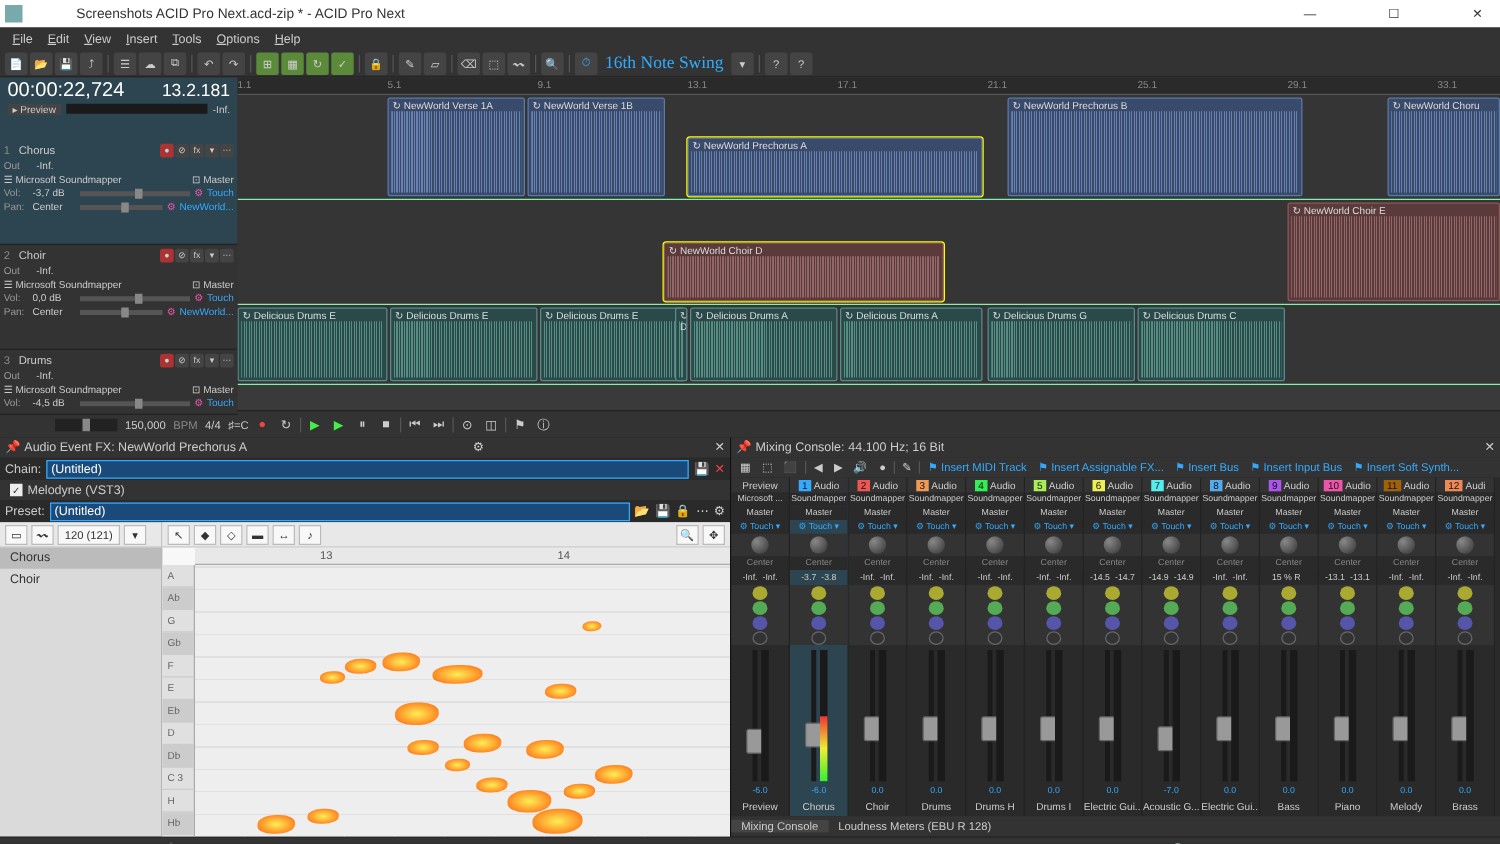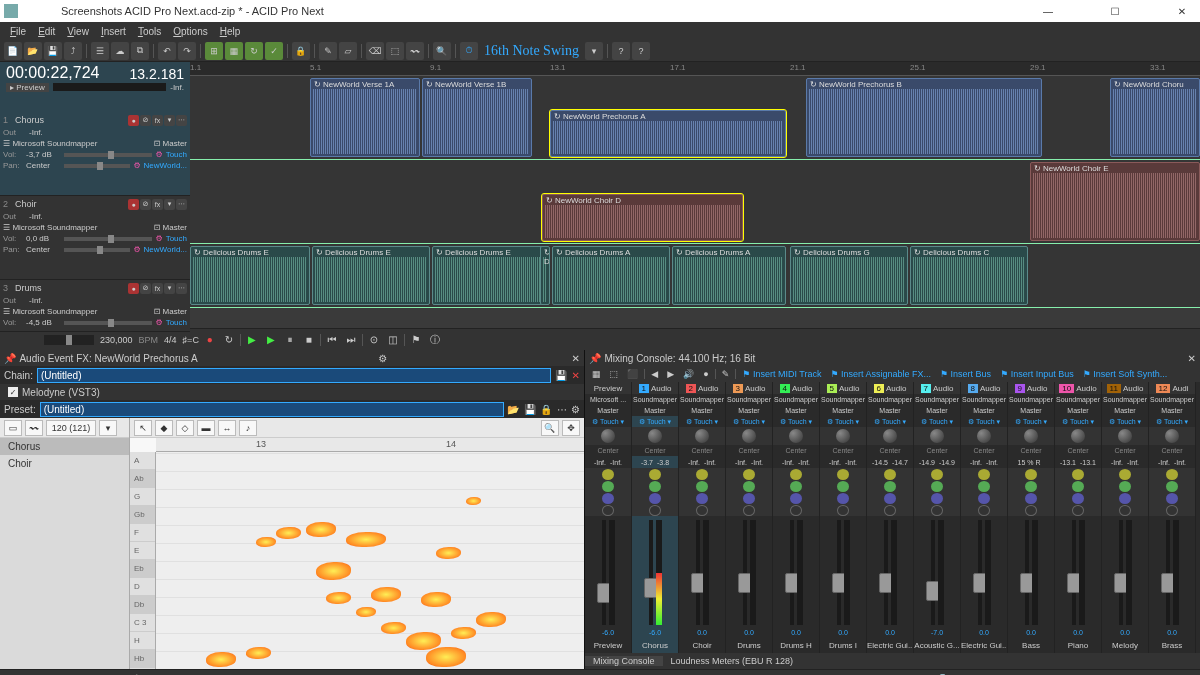--- a/index.html
+++ b/index.html
@@ -13,21 +13,21 @@
 .menubar span u { text-decoration: underline; }
 .toolbar { height: 22px; background: #333; border-bottom: 1px solid #222; display: flex; align-items: center; padding: 0 4px; gap: 2px; }
 .toolbar .btn { width: 18px; height: 18px; background: #444; display: inline-flex; align-items: center; justify-content: center; cursor: pointer; font-size: 9px; border-radius: 2px; }
 .toolbar .sep { width: 1px; height: 14px; background: #555; margin: 0 2px; }
 .toolbar .gbtn { background: #5a8a3a; }
 .toolbar .swing { padding: 0 4px; color: #3af; font-size: 14px; font-family: Liberation Serif, serif; }
 .main { display: flex; height: 266px; }
 .tracks-panel { width: 190px; background: #333; }
 .timeline-panel { flex: 1; background: #3a3a3a; position: relative; overflow: hidden; }
 .time-header { height: 50px; background: #2d4550; padding: 2px 6px; }
-.time-display { display: flex; justify-content: space-between; align-items: flex-end; }
+.time-display { display: flex; justify-content: space-between; align-items: flex-start; }
 .time-main { font-size: 16px; color: #fff; }
 .time-sec { font-size: 14px; color: #fff; }
 .track { border-bottom: 1px solid #222; background: #333; padding: 1px 3px; font-size: 9px; }
 .track.sel { background: #2d4550; }
 .track-header { display: flex; align-items: center; gap: 2px; height: 14px; }
 .track-num { width: 10px; color: #888; }
 .track-name { flex: 1; color: #ccc; }
 .track-btns { display: flex; gap: 1px; }
 .track-btns .tb { width: 11px; height: 11px; background: #444; border-radius: 2px; display: inline-flex; align-items: center; justify-content: center; font-size: 7px; cursor: pointer; }
 .track-btns .rec { background: #a33; }
@@ -326,21 +326,21 @@
       <div class="clip blue " style="left:616px;width:236px">
         <span class="clip-name">↻ NewWorld Prechorus B</span>
         <div class="wave"></div>
       </div>
       <div class="clip blue " style="left:920px;width:90px">
         <span class="clip-name">↻ NewWorld Choru</span>
         <div class="wave"></div>
       </div>
       </div>
     <div class="track-lane" id="lane1">
-      <div class="clip red sel" style="left:352px;width:201px">
+      <div class="clip red sel" style="left:341px;width:224px">
         <span class="clip-name">↻ NewWorld Choir D</span>
         <div class="wave"></div>
       </div>
       <div class="clip red " style="left:840px;width:170px">
         <span class="clip-name">↻ NewWorld Choir E</span>
         <div class="wave"></div>
       </div>
       </div>
     <div class="track-lane small" id="lane2">
       <div class="clip teal " style="left:0px;width:120px">
@@ -377,21 +377,21 @@
       </div>
       </div>
   </div>
 </div>
 
 <div class="transport">
   <div class="bpm-area" style="margin-left:40px;margin-right:0">
     <span style="width:50px;height:10px;background:#222;display:inline-block;position:relative">
         <span style="position:absolute;left:22px;width:6px;height:10px;background:#888"></span>
       </span>
-    <span>230,000</span>
+    <span>150,000</span>
     <span style="color:#888">BPM</span>
     <span><span>4</span>/<span>4</span></span>
     <span>♯=<span>C</span></span>
   </div>
   <span class="tbtn rec">●</span>
   <span class="tbtn">↻</span>
   <span class="sep" style="width:1px;height:12px;background:#555"></span>
   <span class="tbtn play">▶</span>
   <span class="tbtn play">▶</span>
   <span class="tbtn">⏸</span>

